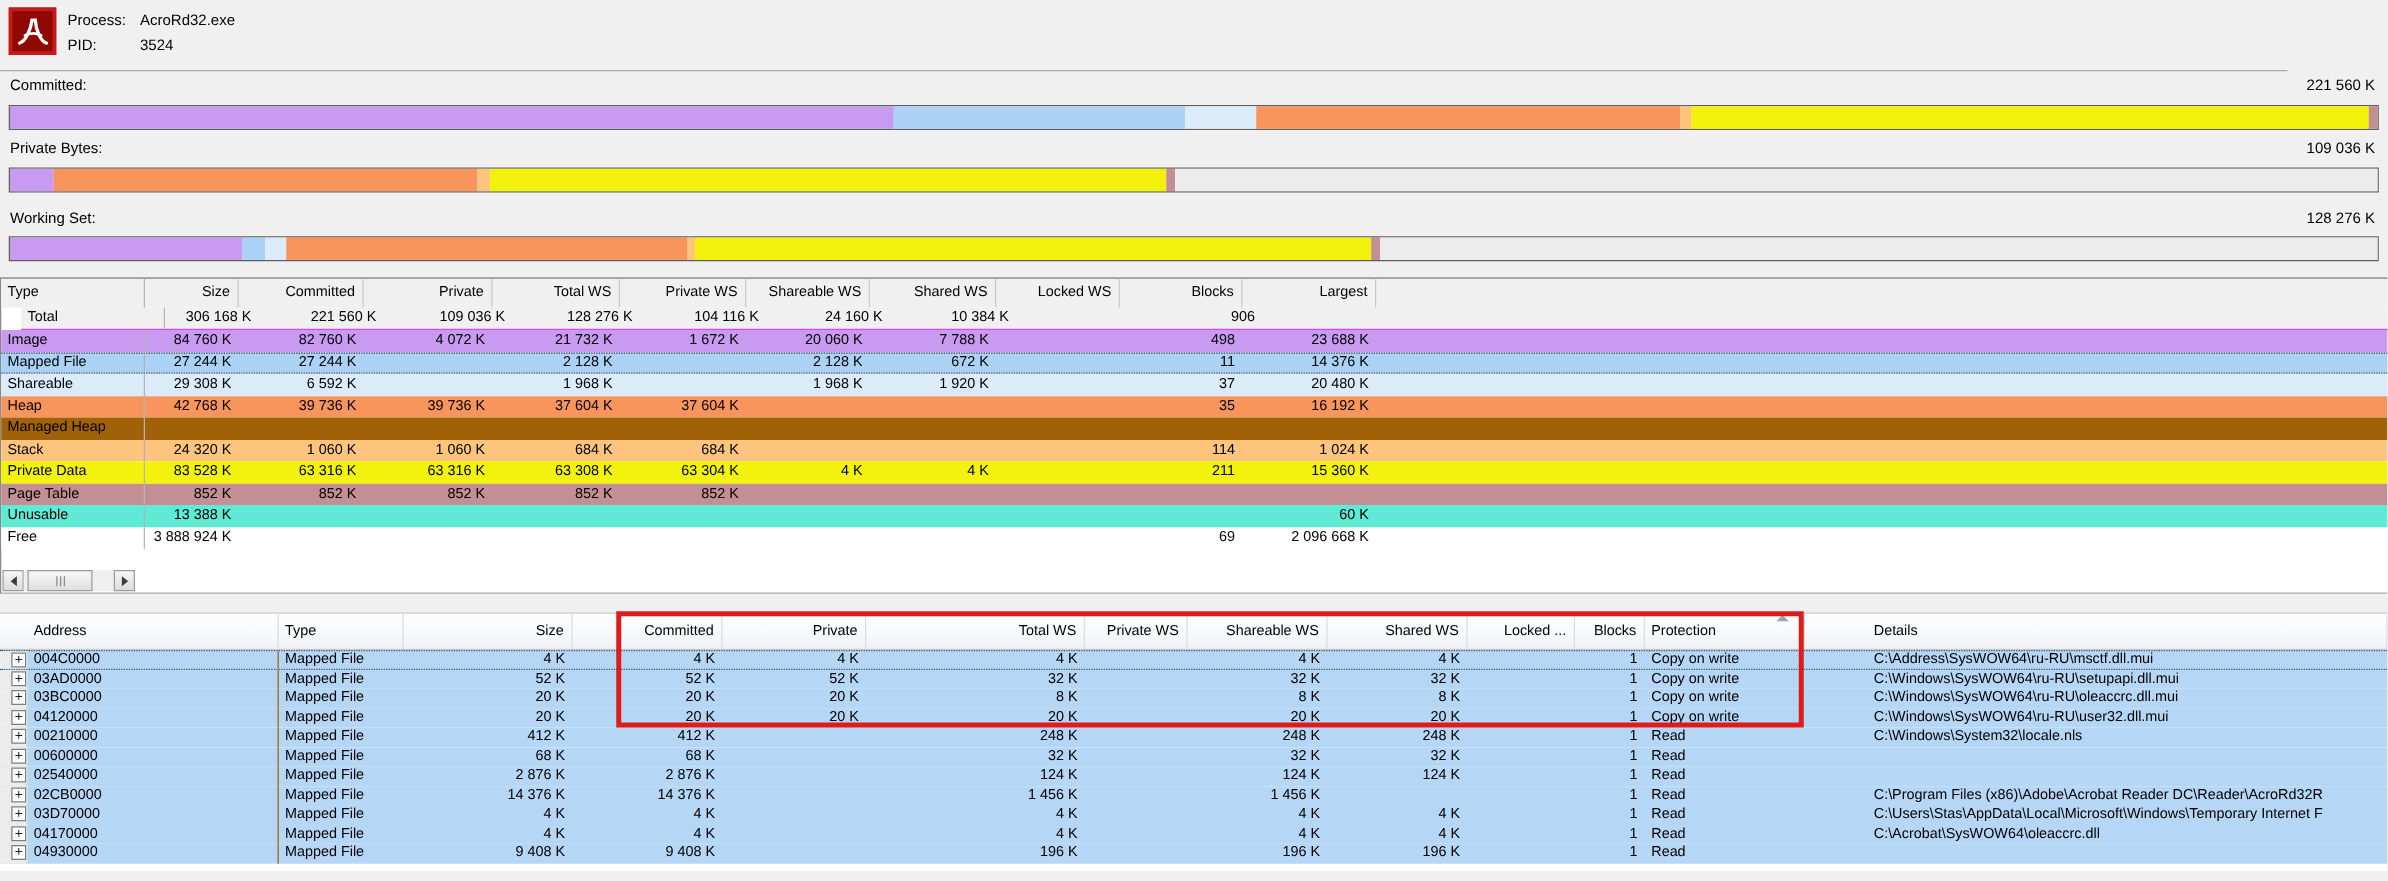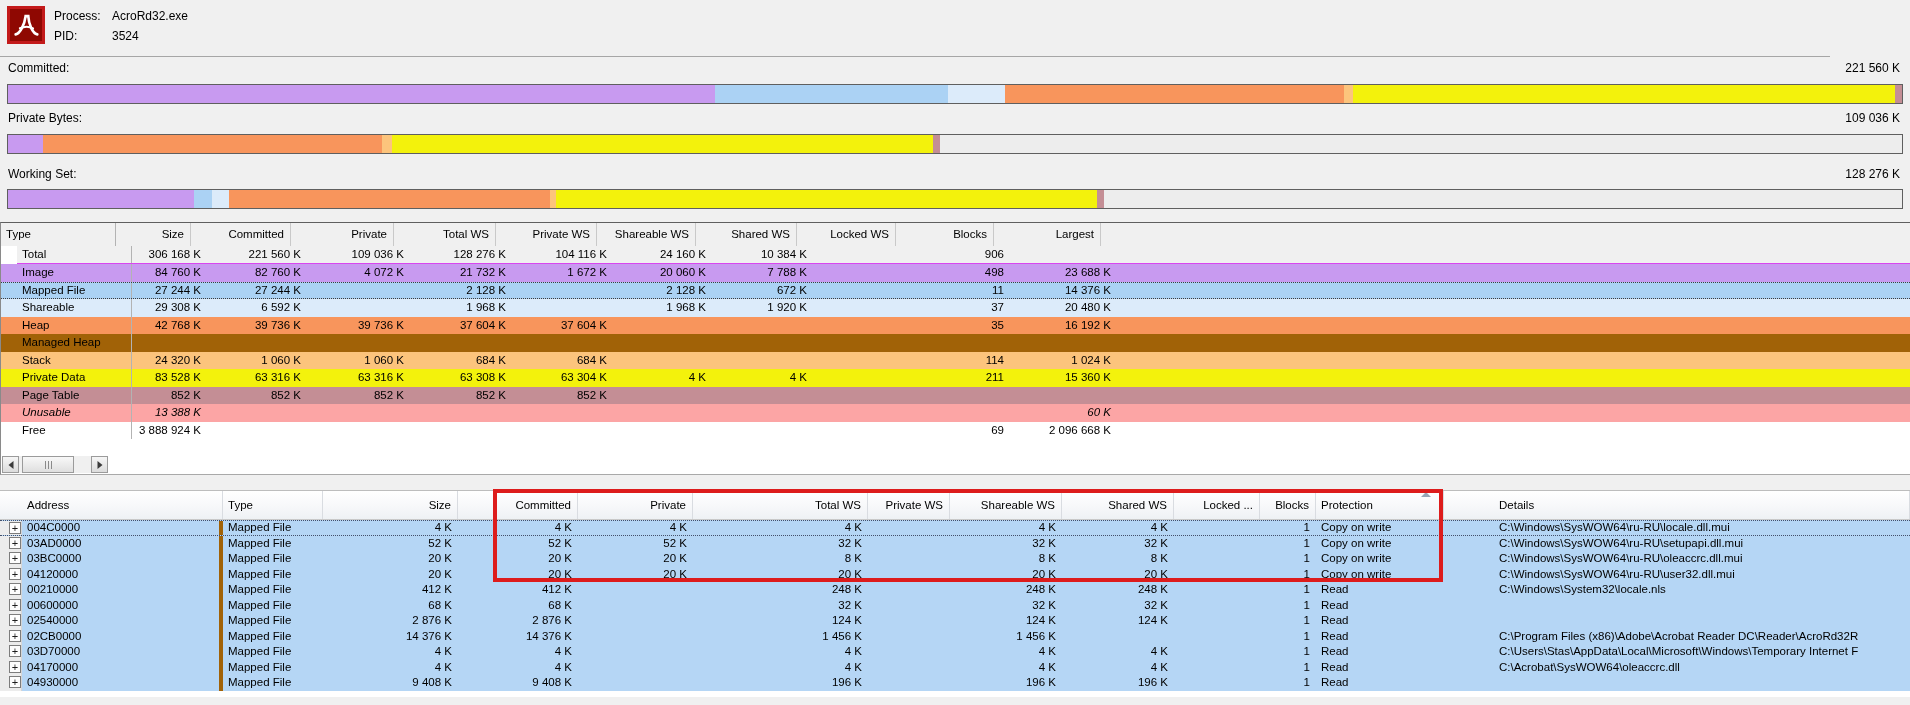--- a/index.html
+++ b/index.html
@@ -37,21 +37,21 @@
   .sumrow { display:grid; width:100%;
     grid-template-columns:115px 75px 100px 103px 102px 101px 99px 101px 99px 98px 107px 1fr; }
   .sumrow .c { overflow:hidden; white-space:nowrap; text-align:right; padding:0 6px 0 0;
                font-size:11.5px; line-height:17px; }
   .sumrow .c:first-child { text-align:left; padding:0 0 0 5px; border-right:1px solid #b3b3b3; }
   .sum-header { height:23px; background:#f0f0f0; }
   .sum-header .c { line-height:22px; border-right:1px solid #c9c9c9; color:#000; }
   .sum-header .c:last-child { border-right:none; }
   .sum-total { height:18px; background:#f0f0f0; border-bottom:1px solid #d946ef;margin-left:16px; }
   .sum-total .c { line-height:16px; }
-  .sum-body-row { height:17.5px;padding-left:16px; }
+  .sum-body-row { height:17.5px; }
   .sum-body-row.selected { border-top:1px dotted #3c3c3c; border-bottom:1px dotted #3c3c3c; }
   .sum-body-row.selected .c { line-height:15px; }
 
   
   .mini-scroll { position:absolute; left:2px; top:456px; width:106px; height:17px; display:flex; }
   .sb-btn { width:17px; height:17px; border:1px solid #9b9b9b;
             background:linear-gradient(180deg,#f6f6f6,#dcdcdc); position:relative; }
   .sb-track { flex:1; background:#f0f0f0; position:relative; }
   .sb-thumb { position:absolute; left:3px; top:0; width:52px; height:17px;
               border:1px solid #9b9b9b; background:linear-gradient(180deg,#f8f8f8,#dfdfdf);
@@ -70,21 +70,21 @@
   .detrow .c { overflow:hidden; white-space:nowrap; text-align:right; padding:0 6px 0 0;
                font-size:11.5px; line-height:15px; }
   .detrow .c.lft { text-align:left; padding:0 0 0 5px; }
   .det-header { height:29px;
      background:linear-gradient(180deg,#ffffff 0%,#f7f8fa 55%,#eef1f4 100%);
      border-bottom:1px solid #c9c9c9; }
   .det-header .c { line-height:28px; border-right:1px solid #d9dce1; font-size:11.5px; }
   .det-header .c.nb { border-right:none; }
   .det-body-row { height:15.5px; background:#b5d6f5; }
   .det-body-row .gut { background:#ececec; border-right:1px solid #d5d5d5; padding:0; }
-  .det-body-row .addr { border-right:4px solid #a16207; }
+  .det-body-row .addr { border-right:1px solid #a16207; }
   .det-body-row.focused { border-top:1px dotted #44506b; border-bottom:1px dotted #44506b; }
   .det-body-row.focused .c { line-height:13px; }
   .expander { display:inline-block; width:12px; height:12px; margin:1px 0 0 4px;
               border:1px solid #7d7d7d; background:#fdfdfd; color:#1d1d1d;
               font-size:11px; line-height:10px; text-align:center; vertical-align:top; }
   .sort-arrow { position:absolute; left:1421px; top:492px; width:0; height:0;
                 border-left:5px solid transparent; border-right:5px solid transparent;
                 border-bottom:5px solid #97a5b5; }
 
   
@@ -282,21 +282,21 @@
         <div class="c">852 K</div>
         <div class="c">852 K</div>
         <div class="c">852 K</div>
         <div class="c"></div>
         <div class="c"></div>
         <div class="c"></div>
         <div class="c"></div>
         <div class="c"></div>
         <div class="c"></div>
       </div>
-      <div class="sumrow sum-body-row" style="background: #fca5a5; font-style: italic;">
+      <div class="sumrow sum-body-row" style="background: #5eead4;">
         <div class="c">Unusable</div>
         <div class="c">13 388 K</div>
         <div class="c"></div>
         <div class="c"></div>
         <div class="c"></div>
         <div class="c"></div>
         <div class="c"></div>
         <div class="c"></div>
         <div class="c"></div>
         <div class="c"></div>
@@ -363,21 +363,21 @@
         <div class="c">4 K</div>
         <div class="c">4 K</div>
         <div class="c">4 K</div>
         <div class="c"></div>
         <div class="c">4 K</div>
         <div class="c">4 K</div>
         <div class="c"></div>
         <div class="c">1</div>
         <div class="c lft">Copy on write</div>
         <div class="c"></div>
-        <div class="c lft">C:\Windows\SysWOW64\ru-RU\locale.dll.mui</div>
+        <div class="c lft">C:\Address\SysWOW64\ru-RU\msctf.dll.mui</div>
       </div>
       <div class="detrow det-body-row">
         <div class="c gut lft"><span class="expander">+</span></div>
         <div class="c lft addr">03AD0000</div>
         <div class="c lft">Mapped File</div>
         <div class="c">52 K</div>
         <div class="c">52 K</div>
         <div class="c">52 K</div>
         <div class="c">32 K</div>
         <div class="c"></div>

